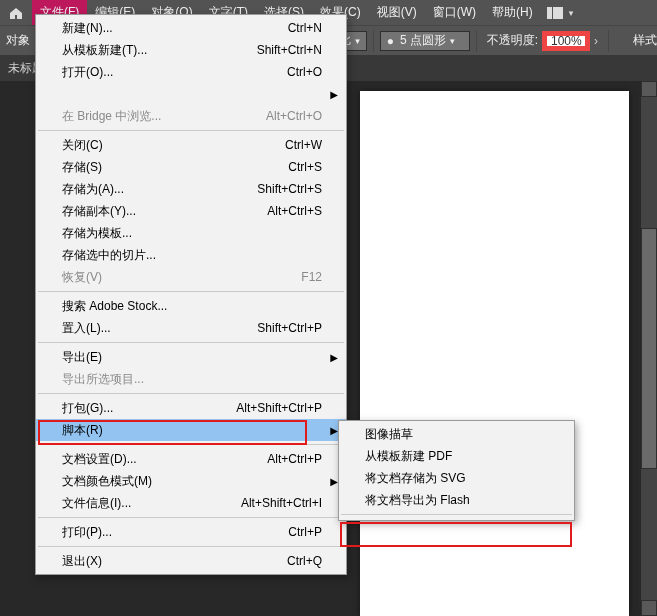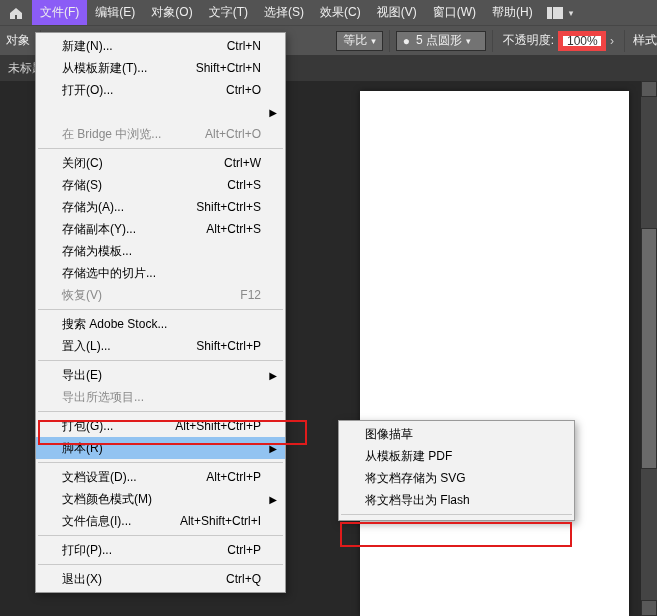--- a/index.html
+++ b/index.html
@@ -1,40 +1,40 @@
 <!DOCTYPE html>
 <html><head>
 <meta charset="utf-8">
 <style>
 *{margin:0;padding:0;box-sizing:border-box;font-family:"Microsoft YaHei",sans-serif;font-size:12px}
 body{background:#323232;width:657px;height:616px;overflow:hidden;position:relative}
 .menubar{height:25px;background:#535353;display:flex;align-items:center;padding-left:8px;color:#eee}
 .home-icon{width:16px;height:16px;display:inline-block;margin-right:8px}
 .menubar-item{padding:4px 8px;cursor:pointer}
-.menubar-item.active{background:#8b5cf6}
+.menubar-item.active{background:#be185d}
 .menubar-spacer{flex:1}
 .menubar-icon{padding:0 6px}
 .toolbar{height:30px;background:#535353;border-top:1px solid #464646;display:flex;align-items:center;padding-left:6px;color:#eee}
 .toolbar-label{margin-right:4px}
 .toolbar-sep{width:1px;height:22px;background:#464646;margin:0 6px}
 .toolbar-ctrl{background:#737373;border:1px solid #2e2e2e;height:20px;padding:1px 6px;color:#eee;display:inline-flex;align-items:center}
 .dd-arrow{margin-left:4px;font-size:9px}
 .opacity-box{background:#fff;color:#333;border:5px solid #ef4444;height:20px;width:48px;padding:1px 4px;display:inline-flex;align-items:center}
 .tabbar{height:26px;background:#383838;display:flex;align-items:stretch}
 .tablabel{color:#d0d0d0;padding:5px 8px;display:flex;align-items:center}
 .tab{background:#535353;color:#eee;padding:5px 10px;display:flex;align-items:center;gap:8px}
 .tab .close{font-size:12px}
 .canvas-area{position:absolute;left:0;right:0;top:81px;bottom:0;background:#282828}
 .paper{position:absolute;left:360px;top:10px;right:28px;bottom:0;background:#fff;box-shadow:0 0 6px rgba(0,0,0,.5)}
 .scrollbar{position:absolute;right:0;top:0;bottom:0;width:16px;background:#444}
 .sb-btn{width:16px;height:16px;background:#595959;border:1px solid #2e2e2e}
 .sb-track{position:absolute;top:16px;bottom:16px;left:0;right:0}
 .sb-thumb{position:absolute;left:0;right:0;background:#6a6a6a;border:1px solid #2e2e2e}
 .menu{position:absolute;background:#f2f2f2;border:1px solid #9a9a9a;box-shadow:2px 3px 8px rgba(0,0,0,.35);padding:2px 0}
-.menu.main{left:35px;top:32px;width:251px}
+.menu.main{left:35px;top:14px;width:312px}
 .menu.sub{left:338px;top:420px;width:237px}
 .menu-item{display:flex;align-items:center;height:22px;padding:0 24px 0 26px;color:#000;cursor:default;position:relative}
 .menu-item.disabled{color:#8a8a8a}
 .menu-item.hl{background:#92c3f1}
 .menu-item .sc{margin-left:auto}
 .menu-item .arrow{position:absolute;right:8px;font-size:10px}
 .menu-sep{height:1px;background:#c9c9c9;margin:3px 2px}
 .redbox{position:absolute;border:2px solid #e01b1b;pointer-events:none}
 .redbox.r1{left:38px;top:420px;width:269px;height:25px}
 .redbox.r2{left:340px;top:522px;width:232px;height:25px}
@@ -81,21 +81,21 @@
     <span>5 点圆形</span>
     <span class="dd-arrow">▾</span>
   </span>
   <span class="toolbar-sep"></span>
   <span style="margin:2px 4px">不透明度:</span>
   <span class="opacity-box">
     <span>100%</span>
   </span>
   <span style="margin:0 4px;color:#ccc">›</span>
   <span class="toolbar-sep"></span>
-  <span style="margin-left:2px">样式</span>
+  <span style="margin-left:18px">样式</span>
 </div>
 
 <div class="tabbar">
   <span class="tablabel">未标题</span>
   <div class="tab">
     <span>78.26% (CMYK/GPU 预览)</span>
     <span class="close">×</span>
   </div>
 </div>
 

